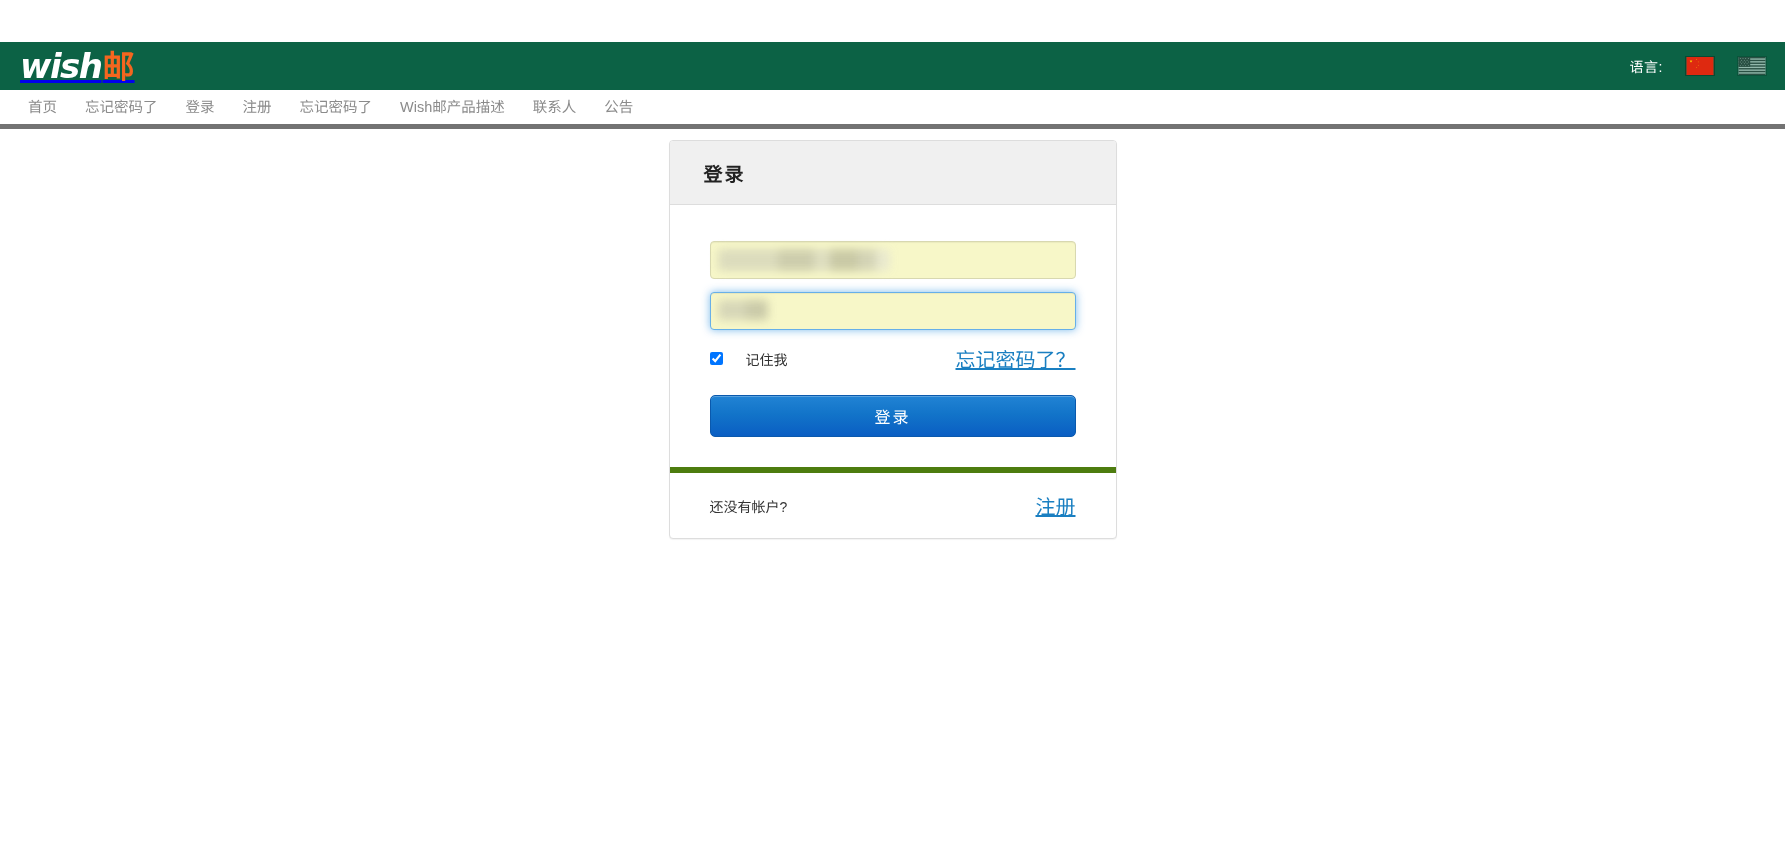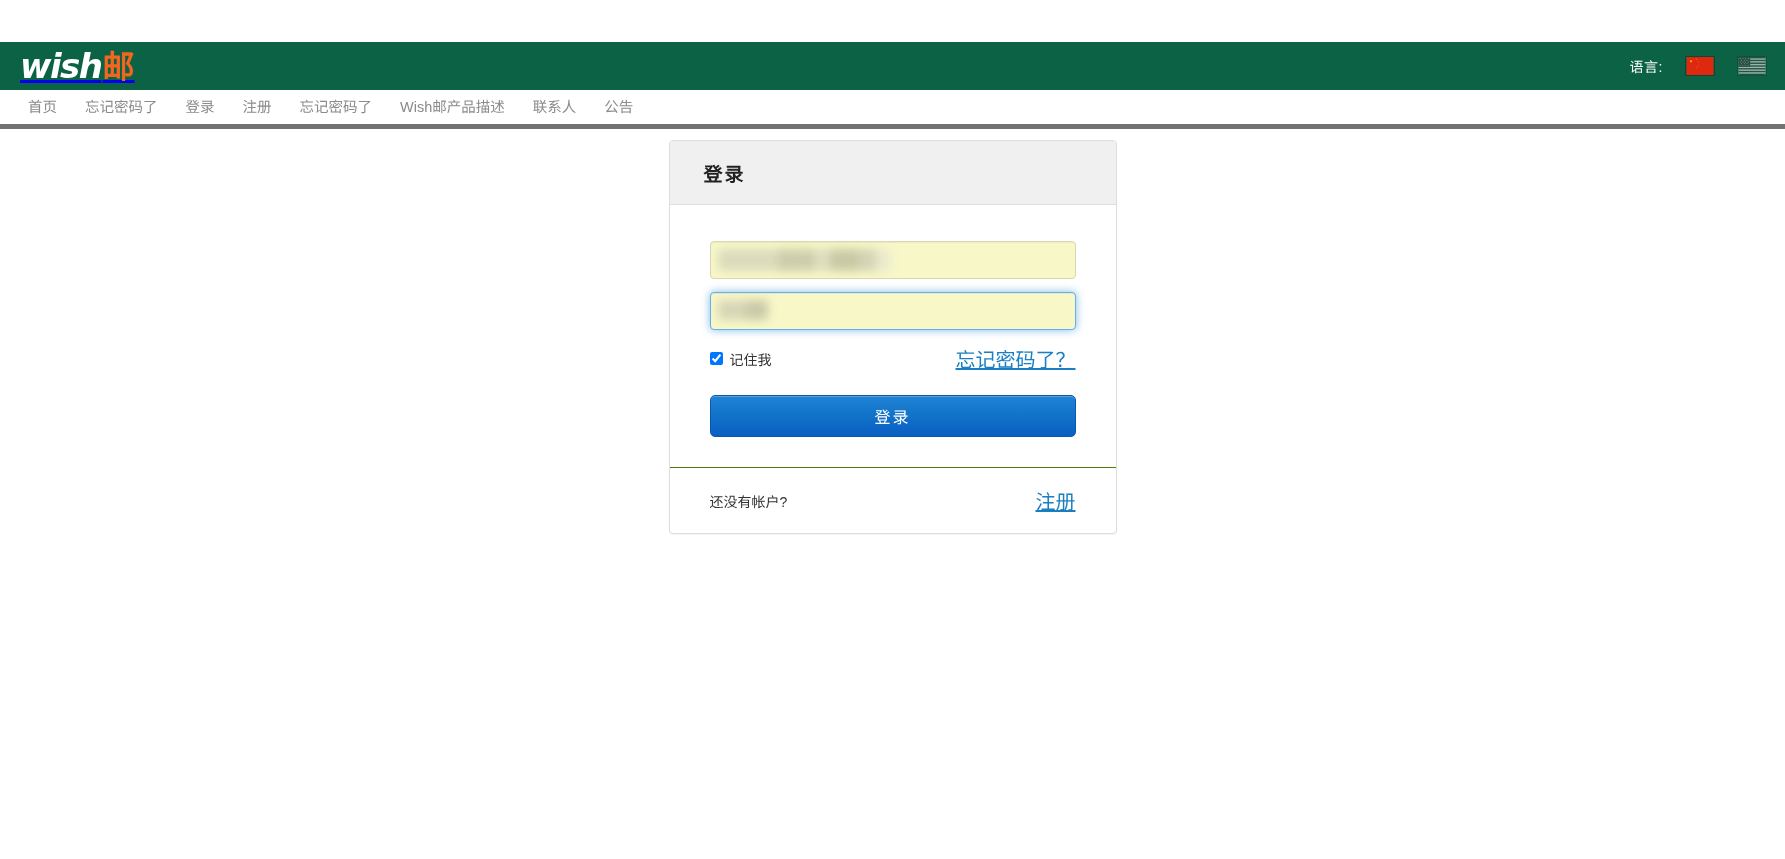--- a/index.html
+++ b/index.html
@@ -109,21 +109,21 @@
     font-family: "DejaVu Serif", "Liberation Serif", serif;
     font-size: 19px;
     font-weight: 700;
     color: #222222;
     letter-spacing: 2px;
   }
   .panel-body {
     padding: 36px 40px 30px 40px;
   }
   .panel-footer {
-    border-top: 1px solid #4d7c0f;
+    border-top: 6px solid #4d7c0f;
     padding: 18px 40px;
     display: flex;
     align-items: center;
     justify-content: space-between;
   }
 
   .form-control {
     display: block;
     width: 100%;
     height: 38px;
@@ -166,21 +166,21 @@
 
   .options-row {
     display: flex;
     align-items: center;
     justify-content: space-between;
     margin-top: 14px;
   }
   .checkbox-label {
     display: flex;
     align-items: center;
-    gap: 7px;
+    gap: 23px;
     font-size: 14px;
     color: #333333;
     cursor: pointer;
     user-select: none;
   }
   .checkbox-label input { margin: 0; cursor: pointer; }
   .link {
     color: #1a7fc1;
     font-size: 20px;
     text-decoration: underline;

